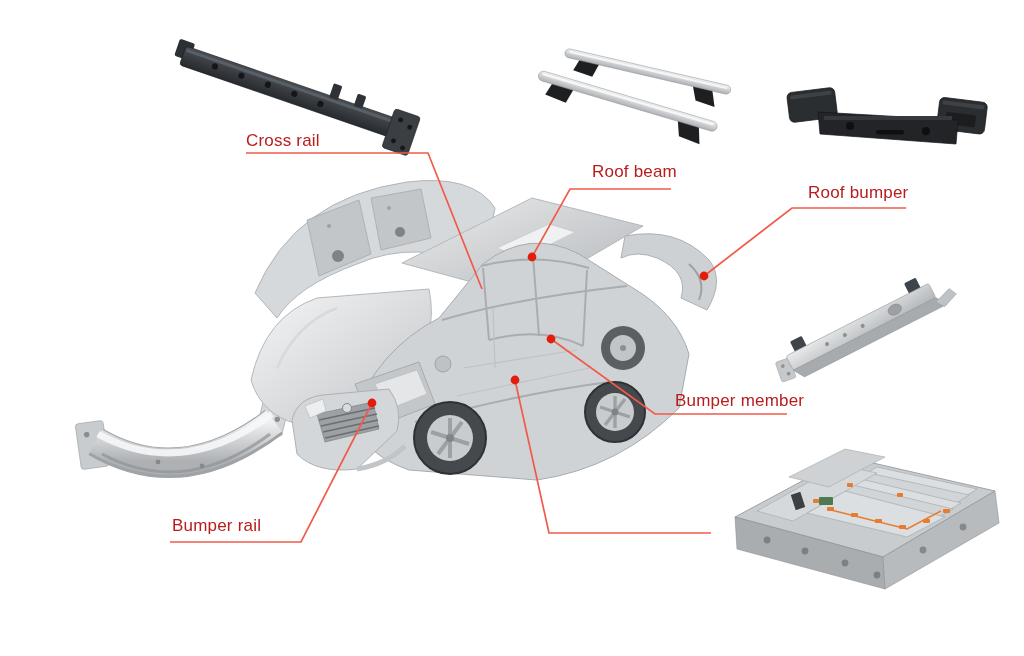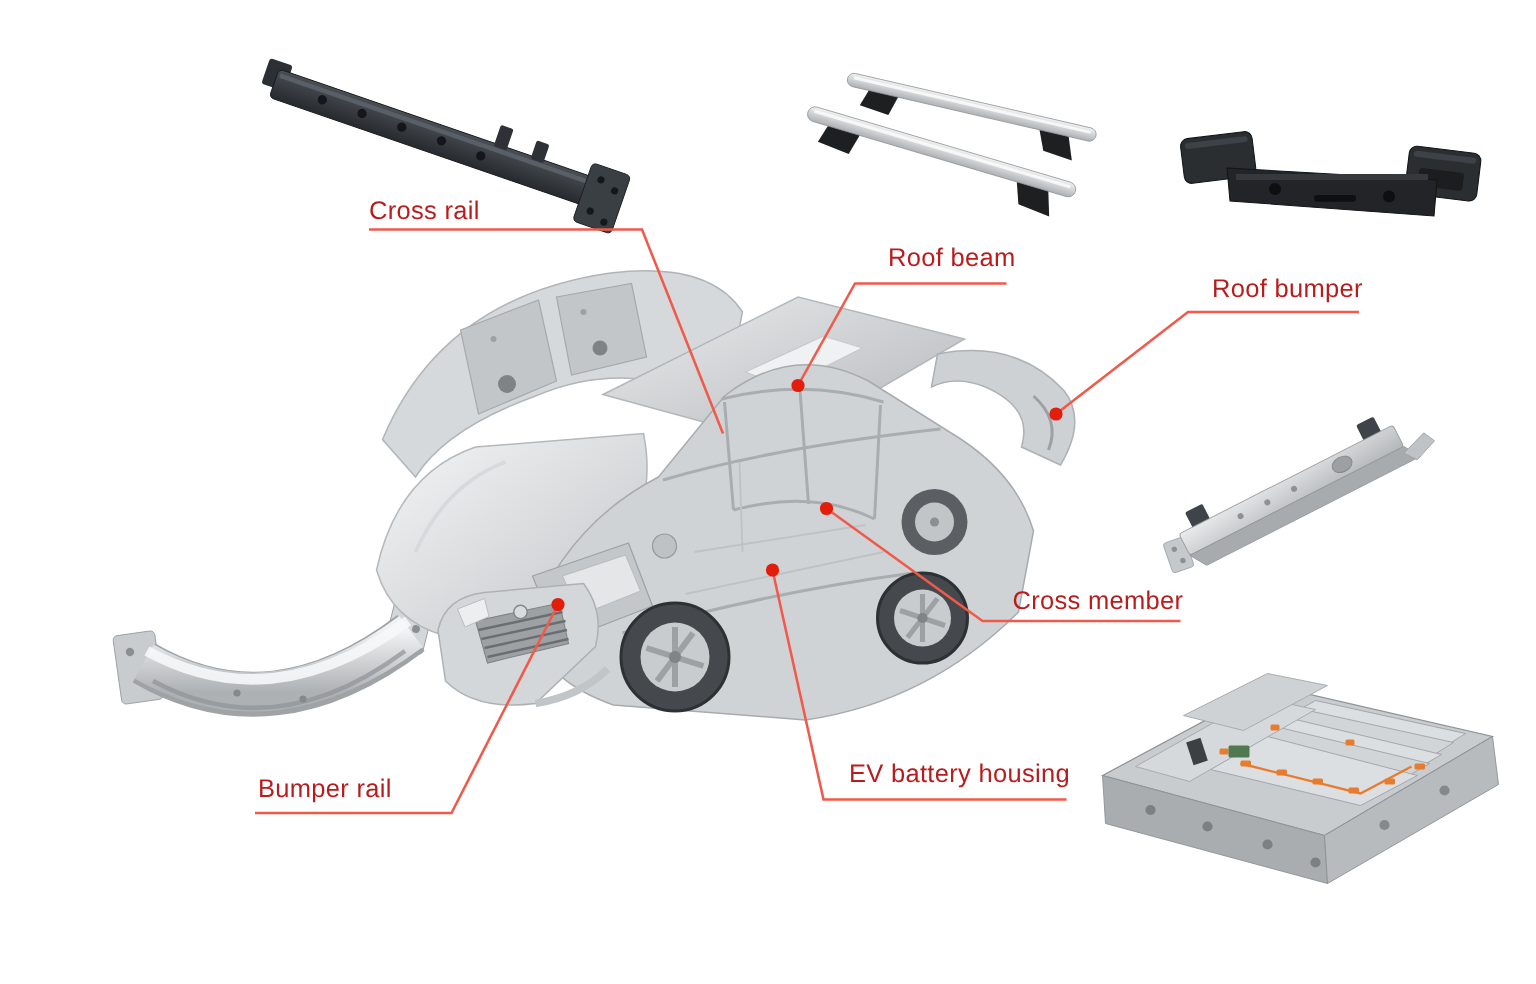--- a/index.html
+++ b/index.html
@@ -259,16 +259,15 @@
       <circle cx="704" cy="276" r="4.4"></circle>
       <circle cx="551" cy="339" r="4.4"></circle>
       <circle cx="515" cy="380" r="4.4"></circle>
       <circle cx="372" cy="403" r="4.4"></circle>
     </g>
   </svg>
 
   <div class="lbl" style="left:246px;top:131px">Cross rail</div>
   <div class="lbl" style="left:592px;top:162px">Roof beam</div>
   <div class="lbl" style="left:808px;top:183px">Roof bumper</div>
-  <div class="lbl" style="left:675px;top:391px">Cross member</div>
-  <div class="lbl" style="left:566px;top:506px">EV battery housing</div>
+  <div class="lbl" style="left:675px;top:391px">Bumper member</div>
   <div class="lbl" style="left:172px;top:516px">Bumper rail</div>
 </div>
 
 </body></html>

